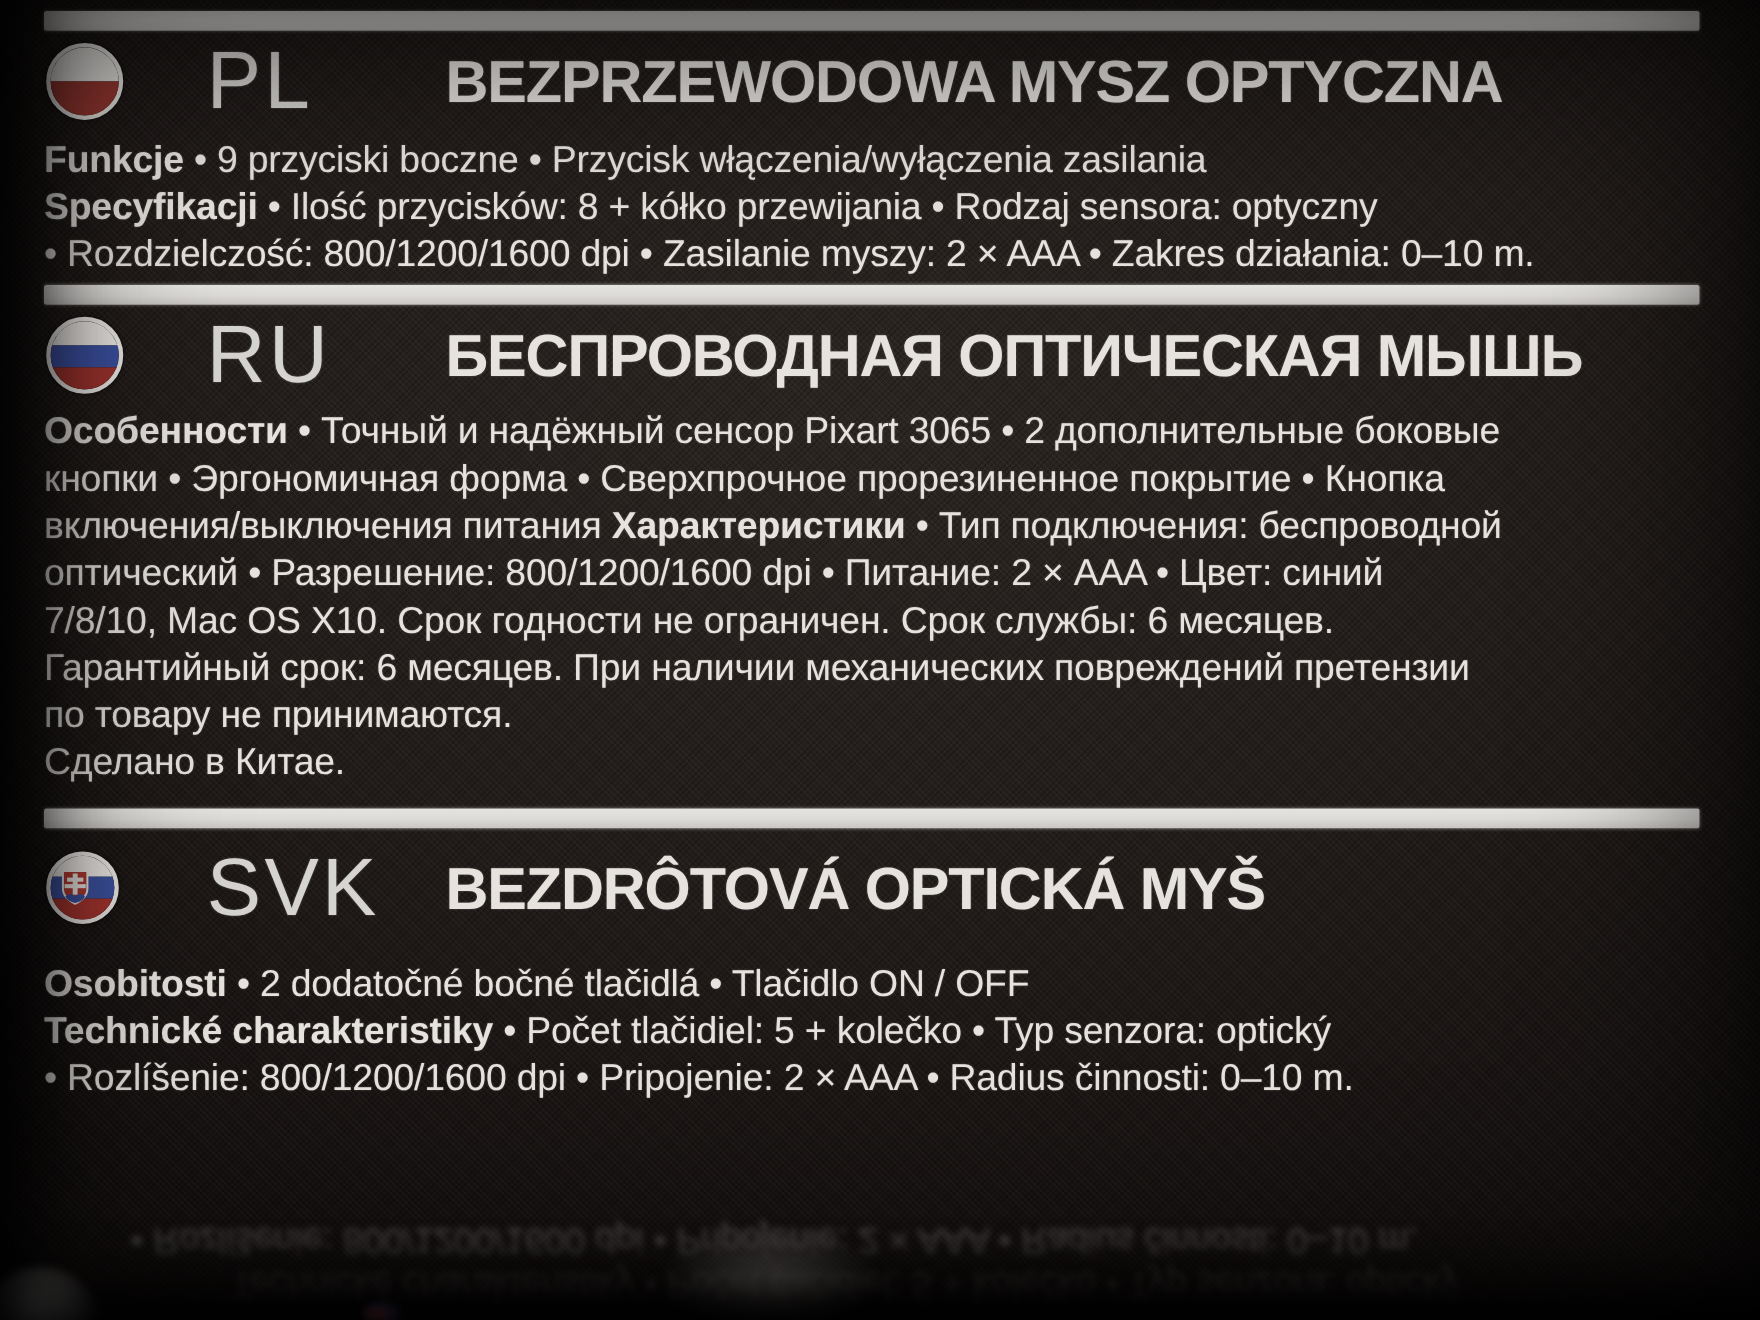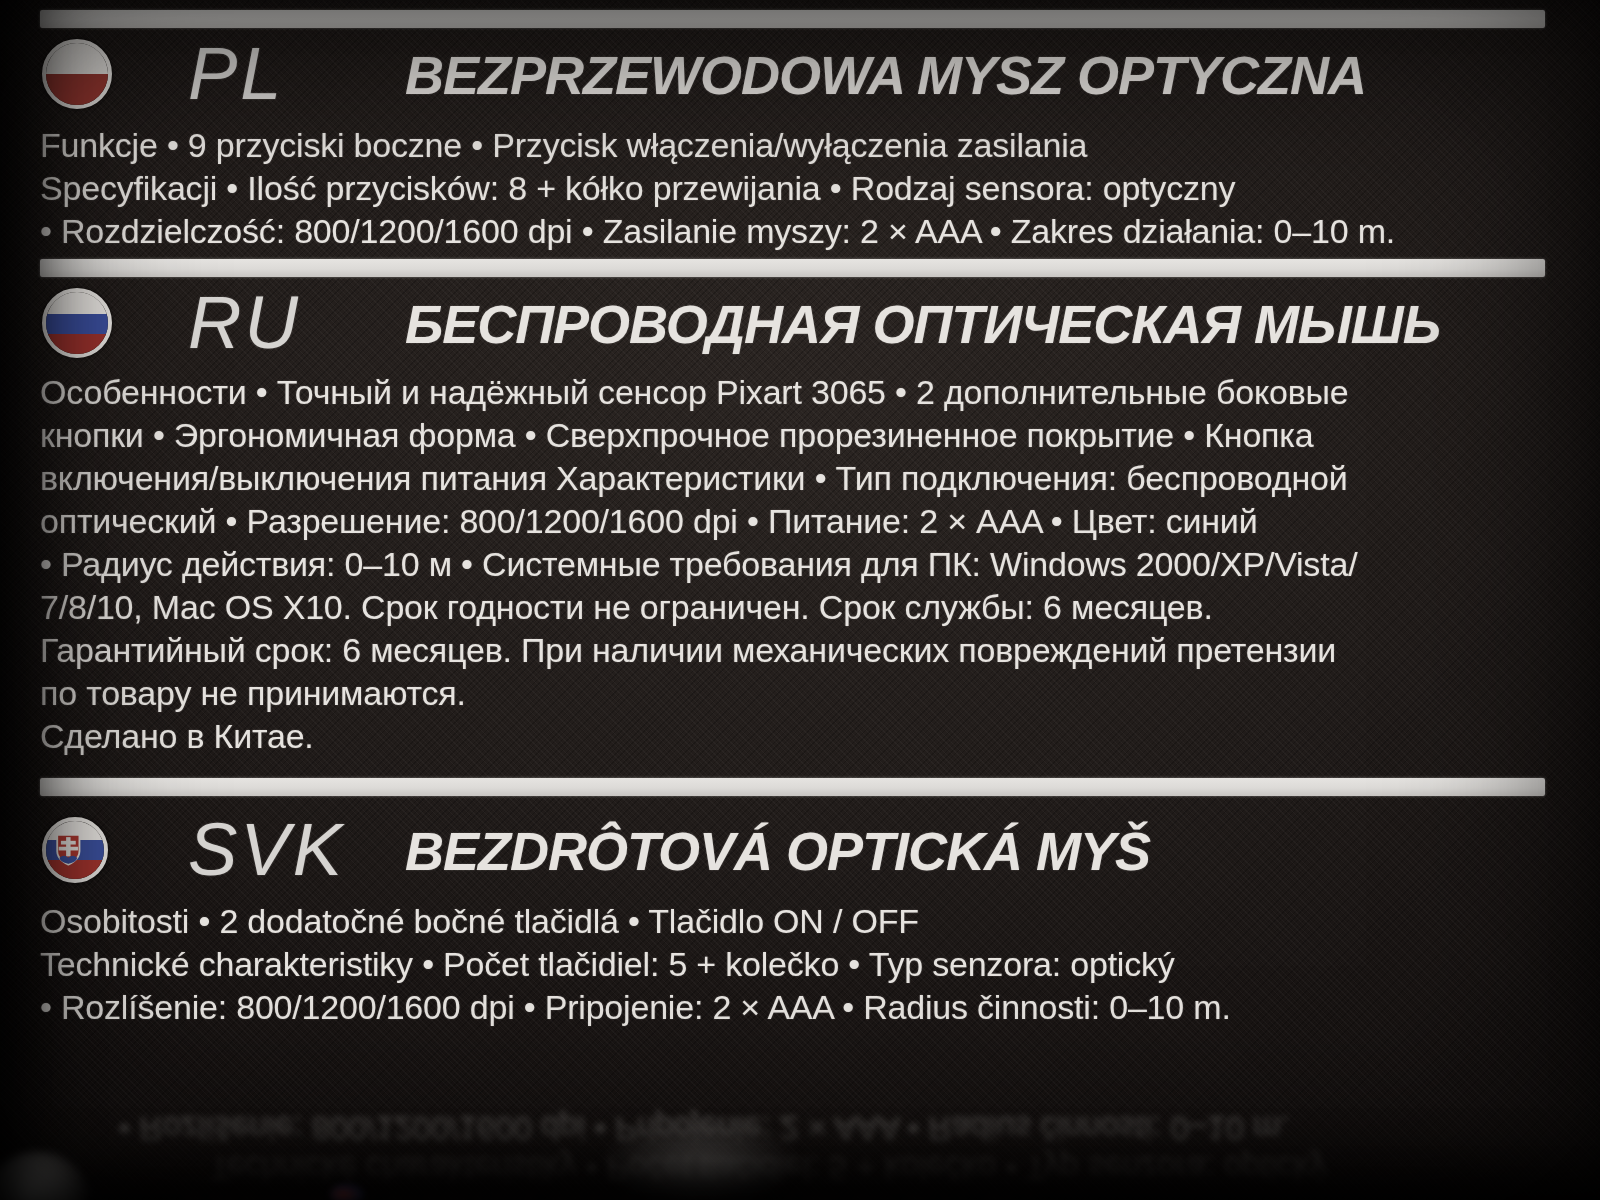--- a/index.html
+++ b/index.html
@@ -29,21 +29,21 @@
   }
   .bar{
     height:18px;width:100%;
     background:linear-gradient(180deg, #e6e4e1 0%, var(--bar,#dcdad7) 55%, #c8c5c2 100%);
     border-radius:2px;
     box-shadow:0 0 3px rgba(230,228,225,0.45);
   }
   .bar.b1{margin-top:10px;}
   .bar.b2{margin-top:6px;}
   .bar.b3{margin-top:20px;}
-  .header{position:relative;height:74px;margin-top:10px;font-style:italic;}
+  .header{position:relative;height:74px;margin-top:10px;}
   .header.svk{margin-top:18px;}
   .flag{
     position:absolute;left:2px;top:1px;width:62px;height:62px;border-radius:50%;
     overflow:hidden;border:4px solid var(--flag_white,#ece9e5);
     box-shadow:0 0 4px rgba(0,0,0,0.6);
   }
   .flag .st{width:100%;}
   .flag-pl .w{height:50%;background:var(--flag_white,#ece9e5);}
   .flag-pl .r{height:50%;background:var(--pl_red,#9c3a33);}
   .flag-ru .w{height:35%;background:var(--flag_white,#ece9e5);}
@@ -64,24 +64,24 @@
     position:absolute;left:365px;top:50%;transform:translateY(-50%);
     font-size:54px;font-weight:700;letter-spacing:-1px;white-space:nowrap;
     color:var(--text,#e6e3df);
     text-shadow:0 0 2px rgba(230,226,221,0.30);
   }
   .para{margin-top:12px;}
   .para .line{
     font-size:34px;line-height:43px;letter-spacing:-0.2px;white-space:nowrap;
     text-shadow:0 0 2px rgba(230,226,221,0.28);
   }
-  .para .line .bold{font-weight:400;}
+  .para .line .bold{font-weight:700;}
   .para.pl-para{margin-top:12px;}
   .para.ru-para{margin-top:10px;}
-  .para.svk-para{margin-top:12px;}
+  .para.svk-para{margin-top:28px;}
   
   .reflection-zone{position:absolute;left:0;right:0;top:1106px;height:94px;z-index:4;}
   .reflection-text{
     position:absolute;left:60px;right:40px;top:2px;
     transform:scaleY(-1) skewX(-2deg);
     filter:blur(3px);
     opacity:0.42;color:#d8d5d1;
     font-size:33px;line-height:40px;white-space:nowrap;
   }
   .reflection-text .line{text-shadow:0 0 3px rgba(255,255,255,0.4);}
@@ -141,21 +141,20 @@
           <div class="st r"></div>
       </div>
       <div class="code">RU</div>
       <div class="title">БЕСПРОВОДНАЯ ОПТИЧЕСКАЯ МЫШЬ</div>
     </div>
     <div class="para ru-para">
         <div class="line"><span class="bold">Особенности</span><span> • Точный и надёжный сенсор Pixart 3065 • 2 дополнительные боковые</span></div>
         <div class="line"><span>кнопки • Эргономичная форма • Сверхпрочное прорезиненное покрытие • Кнопка</span></div>
         <div class="line"><span>включения/выключения питания </span><span class="bold">Характеристики</span><span> • Тип подключения: беспроводной</span></div>
         <div class="line"><span>оптический • Разрешение: 800/1200/1600 dpi • Питание: 2 × AAA • Цвет: синий</span></div>
-        <div class="line"><span>• Радиус действия: 0–10 м • Системные требования для ПК: Windows 2000/XP/Vista/</span></div>
         <div class="line"><span>7/8/10, Mac OS X10. Срок годности не ограничен. Срок службы: 6 месяцев.</span></div>
         <div class="line"><span>Гарантийный срок: 6 месяцев. При наличии механических повреждений претензии</span></div>
         <div class="line"><span>по товару не принимаются.</span></div>
         <div class="line"><span>Сделано в Китае.</span></div>
       </div>
   </section>
 
   <div class="bar b3"></div>
 
   <section>

